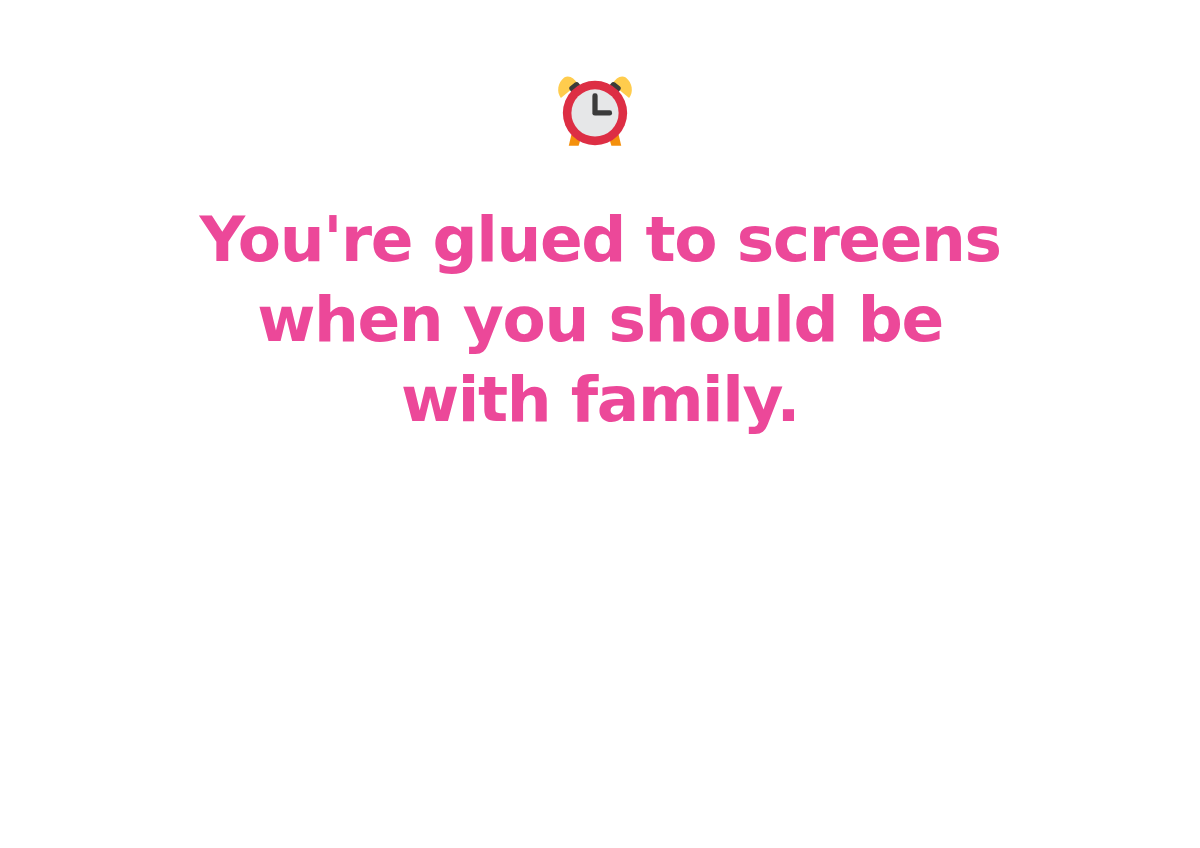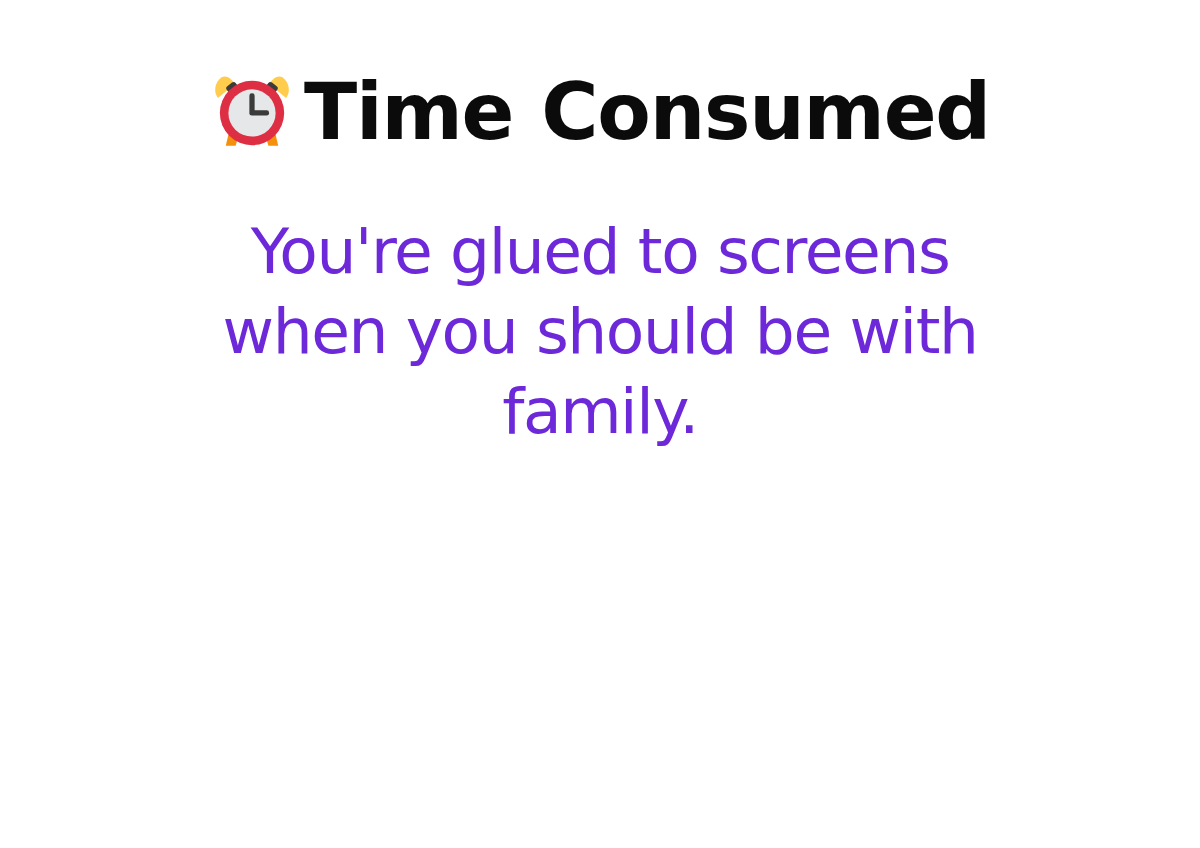--- a/index.html
+++ b/index.html
@@ -55,29 +55,29 @@
   
   .alarm-clock-icon {
     display: block;
     width: 84px;
     height: 84px;
   }
 
   
   .body-copy {
     width: 810px;
-    margin: 12px;
+    margin: 0;
     padding-top: 34px;
     text-align: center;
     font-family: "DejaVu Sans", sans-serif;
-    font-weight: 400;
+    font-weight: 700;
     font-size: 63px;
     line-height: 80px;
     letter-spacing: -1.4px;
-    color: #6d28d9;
+    color: #ec4899;
   }
 
   .paragraph {
     margin: 0;
     text-align: center;
   }
 
   .paragraph-gap {
     height: 80px;
   }
@@ -100,21 +100,21 @@
         <path d="M14.0 50.0 L22.0 50.0 L19.5 58.5 L12.0 58.5 Z" fill="#F4900C"></path>
         <path d="M50.0 50.0 L42.0 50.0 L44.5 58.5 L52.0 58.5 Z" fill="#F4900C"></path>
 
         <circle cx="32" cy="33.5" r="24.5" fill="#DD2E44"></circle>
 
         <circle cx="32" cy="33.5" r="18.0" fill="#E6E7E8"></circle>
 
         <rect x="30.0" y="18.5" width="4.0" height="17.0" rx="1.8" fill="#3B3B3B"></rect>
         <rect x="31.5" y="31.5" width="13.5" height="4.0" rx="1.8" fill="#3B3B3B"></rect>
       </svg>
-    </span><span class="headline-text">Time Consumed</span>
+    </span>
   </h1>
 
   <div class="body-copy">
     <p class="paragraph">You're glued to screens when you should be with family.</p>
     <div class="paragraph-gap"></div>
   </div>
 
 </div>
 
 </body></html>

